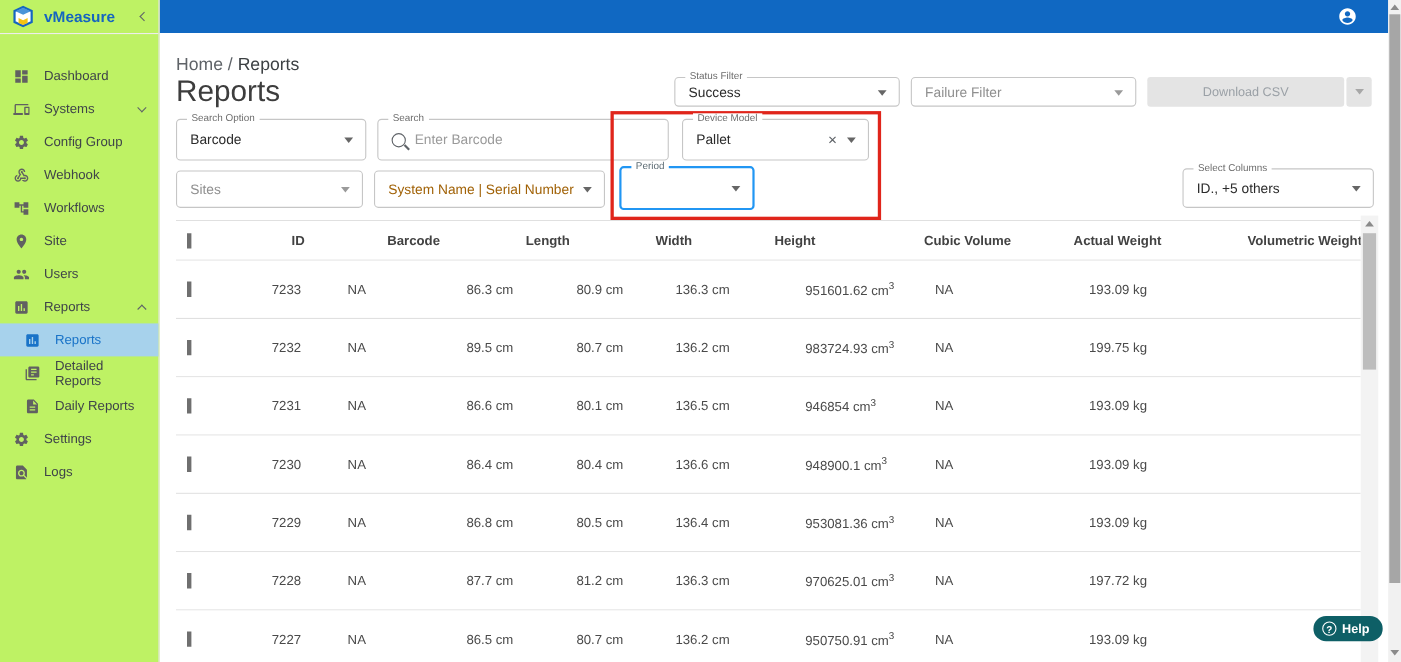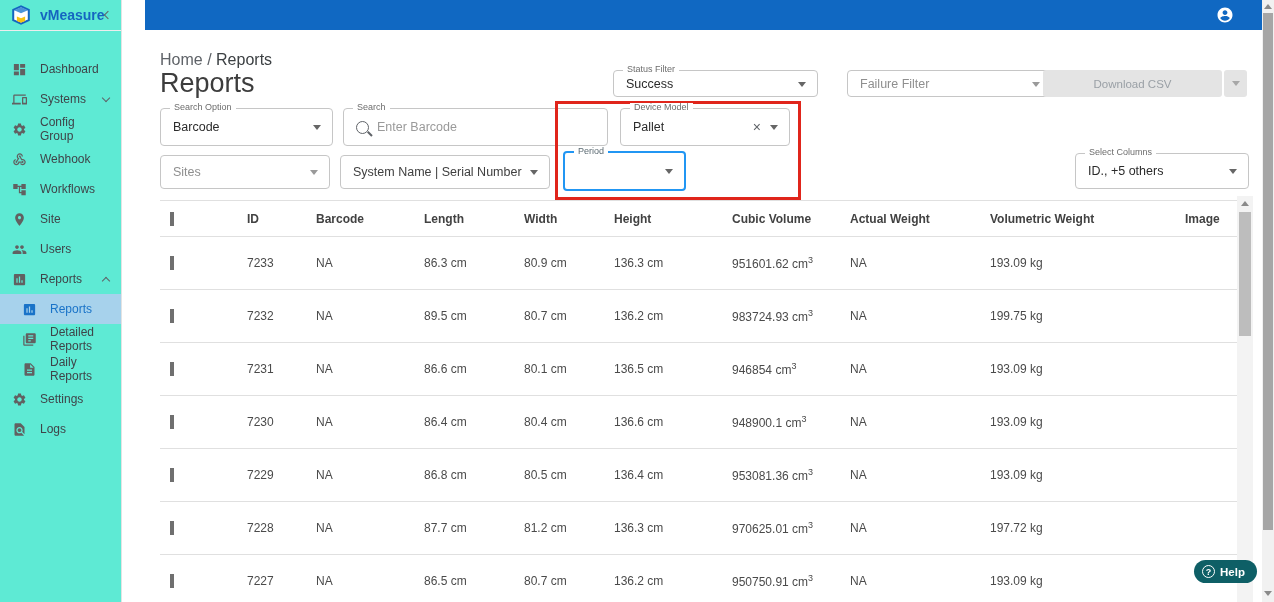--- a/index.html
+++ b/index.html
@@ -4,21 +4,21 @@
 <style>
   * { margin:0; padding:0; box-sizing:border-box; }
   html,body { width:1274px; height:602px; overflow:hidden; font-family:"Liberation Sans","DejaVu Sans",sans-serif; background:#fff; }
   .stage { position:relative; width:1274px; height:602px; overflow:hidden; background:#fff; }
 
   
   .topbar { position:absolute; left:145px; top:0; width:1117px; height:30px; background:#1068c2; display:flex; align-items:center; justify-content:flex-end; padding-right:28px; }
   .user-btn { width:18px; height:18px; cursor:pointer; }
 
   
-  .sidebar { position:absolute; left:0; top:0; width:122px; height:602px; background:#5eead4; border-right:1px solid #e3e3e3; z-index:5; }
+  .sidebar { position:absolute; left:0; top:0; width:145px; height:602px; background:#bef264; border-right:1px solid #e3e3e3; z-index:5; }
   .side-head { height:31px; display:flex; align-items:center; padding:0 10px; border-bottom:1px solid #ededed; }
   .brand-name { color:#1565c0; font-weight:bold; font-size:14px; margin-left:8px; flex:1; }
   .chev { display:inline-block; width:6px; height:6px; border-right:1.6px solid #5f6368; border-bottom:1.6px solid #5f6368; }
   .chev.left { transform:rotate(135deg); }
   .chev.down { transform:rotate(45deg); margin-top:-3px; }
   .chev.up { transform:rotate(-135deg); margin-top:3px; }
   .side-list { margin-top:23px; }
   .side-item { height:30px; display:flex; align-items:center; padding:0 12px; cursor:pointer; color:#3f4449; font-size:12px; }
   .side-item .ic { width:15px; height:15px; margin-right:13px; flex-shrink:0; }
   .side-item .ic svg { width:15px; height:15px; fill:#616161; }
@@ -47,21 +47,21 @@
   .dl-btn { position:absolute; left:1043px; top:70px; width:179px; height:27px; background:#e4e4e4; border-radius:3px; color:#9aa0a6; font-size:11.5px; display:flex; align-items:center; justify-content:center; cursor:default; }
   .dl-arrow { position:absolute; left:1224px; top:70px; width:23px; height:27px; background:#e4e4e4; border-radius:3px; display:flex; align-items:center; justify-content:center; cursor:default; }
   .dl-arrow .tri2 { width:0; height:0; border-left:4.5px solid transparent; border-right:4.5px solid transparent; border-top:5px solid #a7a7a7; }
 
   
   .red-box { position:absolute; left:555px; top:101px; width:246px; height:99px; border:3px solid #e0251b; z-index:9; pointer-events:none; }
 
   
   .tbl { position:absolute; left:160px; top:200px; width:1077px; border-top:1px solid #e0e0e0; font-size:12px; color:#4a4a4a; }
   .trow { display:flex; align-items:center; height:53px; border-bottom:1px solid #e0e0e0; background:#fff; }
-  .trow.head { height:36px; font-weight:bold; color:#424242; }
+  .trow.head { height:36px; font-weight:bold; color:#424242;gap:18px; }
   .tc { flex-shrink:0; white-space:nowrap; overflow:hidden; }
   .c0{width:87px; padding-left:10px;} .c1{width:69px;} .c2{width:108px;} .c3{width:100px;}
   .c4{width:90px;} .c5{width:118px;} .c6{width:118px;} .c7{width:140px;} .c8{width:195px;} .c9{width:52px;}
   .cb { width:15px; height:15px; border:2px solid #6f6f6f; border-radius:2px; background:#fff; cursor:pointer; }
   sup { font-size:9px; }
   .img-btn { width:22px; height:18px; background:#5f6368; border-radius:3px; position:relative; cursor:pointer; overflow:hidden; }
   .img-btn::after { content:""; position:absolute; left:3px; bottom:3px; width:0; height:0; border-left:6px solid transparent; border-right:6px solid transparent; border-bottom:6px solid #fff; }
   .img-btn::before { content:""; position:absolute; left:10px; bottom:3px; width:0; height:0; border-left:5px solid transparent; border-right:5px solid transparent; border-bottom:8px solid #fff; }
 
   
@@ -187,21 +187,21 @@
     <span>/</span>
     <span class="cur">Reports</span>
   </div>
   <div class="page-title">Reports</div>
 
   <div class="field" style="left:613px; top:70px; width:205px; height:27px;">
     <span class="flabel">Status Filter</span>
     <span class="fvalue">Success</span>
     <span class="tri"></span>
   </div>
-  <div class="field" style="left:828px; top:70px; width:205px; height:27px;margin-left:19px;">
+  <div class="field" style="left:828px; top:70px; width:205px; height:27px;">
     <span class="fvalue ph">Failure Filter</span>
     <span class="tri" style="border-top-color:#9a9a9a;"></span>
   </div>
   <div class="dl-btn">Download CSV</div>
   <div class="dl-arrow">
       <span class="tri2"></span>
     </div>
 
   <div class="field" style="left:160px; top:108px; width:173px; height:38px;">
     <span class="flabel">Search Option</span>
@@ -220,21 +220,21 @@
     <span class="fvalue">Pallet</span>
     <span class="clear-x">×</span>
     <span class="tri"></span>
   </div>
 
   <div class="field" style="left:160px; top:155px; width:170px; height:34px;">
     <span class="fvalue ph">Sites</span>
     <span class="tri" style="border-top-color:#9a9a9a;"></span>
   </div>
   <div class="field" style="left:340px; top:155px; width:210px; height:34px;">
-    <span class="fvalue ph" style="color:#404040;text-align:center;">System Name | Serial Number</span>
+    <span class="fvalue ph" style="color:#a16207;text-align:center;">System Name | Serial Number</span>
     <span class="tri"></span>
   </div>
   <div class="field focused" style="left:563px; top:151px; width:123px; height:40px; z-index:10;">
     <span class="flabel" style="color:#5c6b73;">Period</span>
     <span class="tri"></span>
   </div>
   <div class="field" style="left:1075px; top:153px; width:174px; height:36px;">
     <span class="flabel">Select Columns</span>
     <span class="fvalue">ID., +5 others</span>
     <span class="tri"></span>

